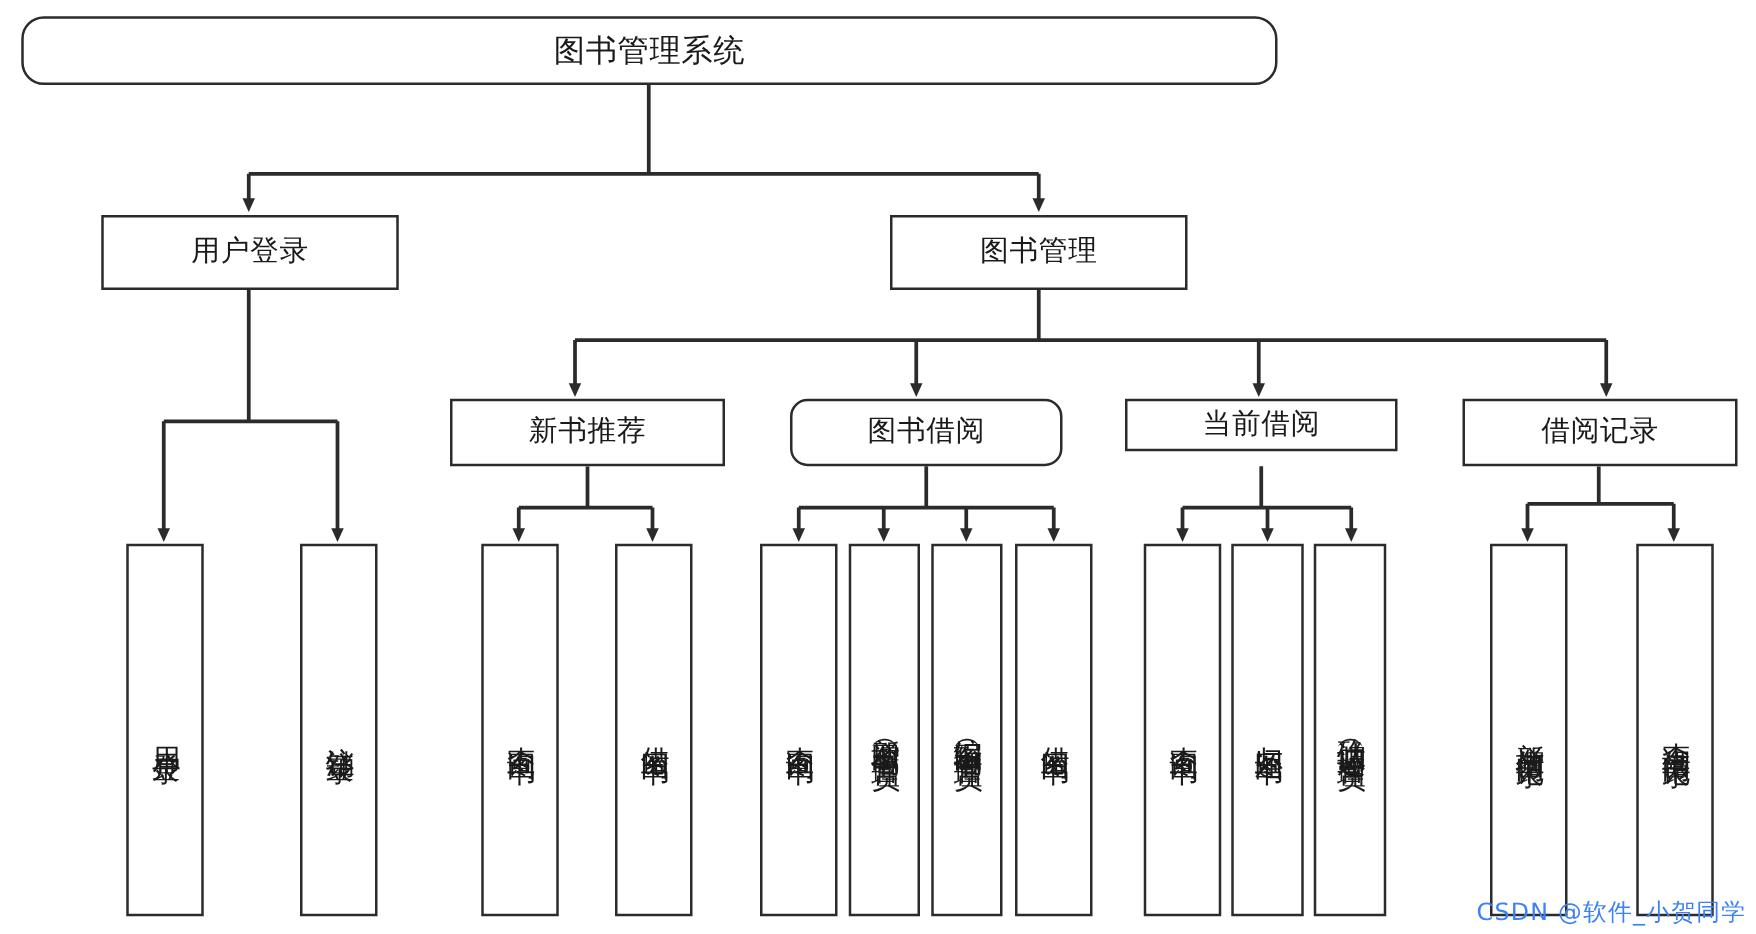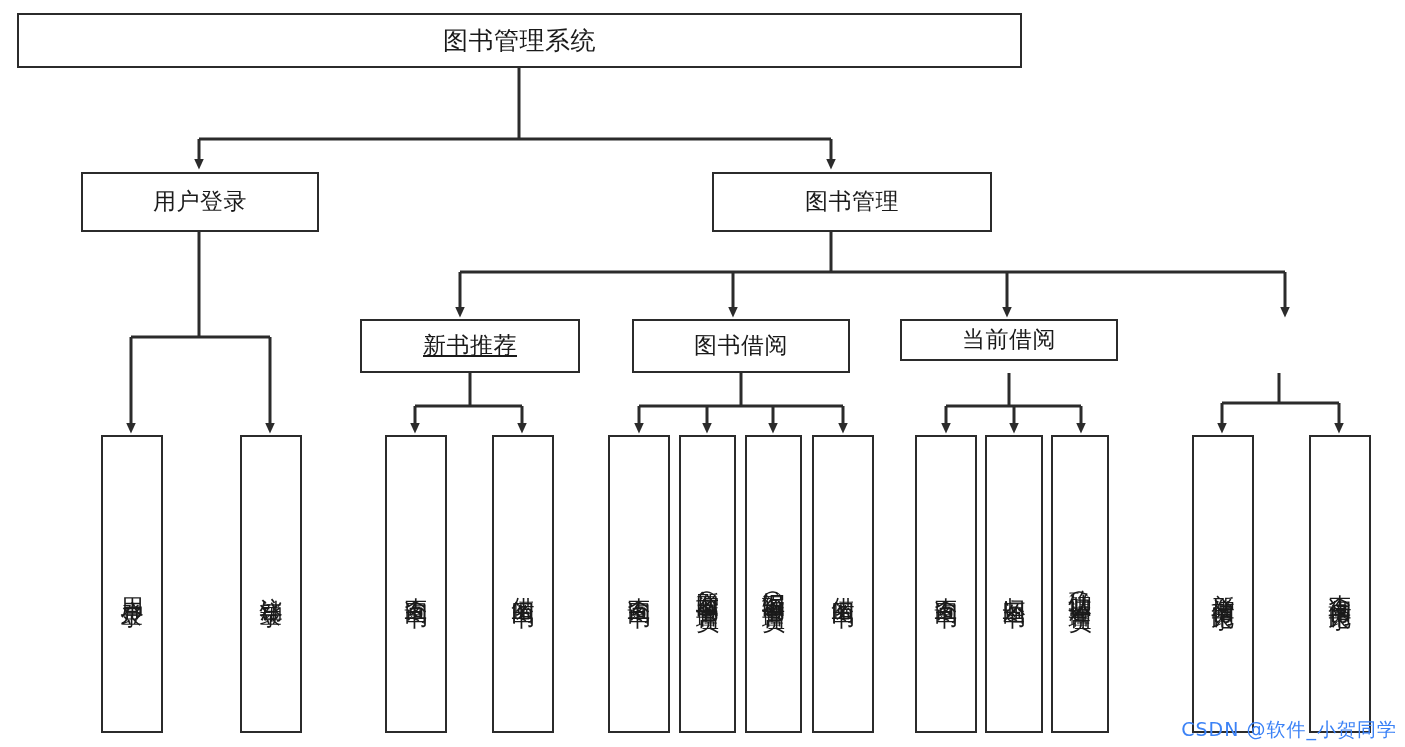--- a/index.html
+++ b/index.html
@@ -27,21 +27,21 @@
   .node {
     position: absolute;
     box-sizing: border-box;
     background: #ffffff;
     border: 2px solid #2b2b2b;
     display: flex;
     align-items: center;
     justify-content: center;
     color: #1a1a1a;
   }
-  .node.root        { font-size: 25px; }
+  .node.root        { font-size: 25px; border-radius: 18px; }
   .node.level1      { font-size: 23px; }
   .node.level2      { font-size: 23px; }
   .node.leaf        { font-size: 23px; }
 
   .node .lbl {
     display: block;
     text-align: center;
     line-height: 1.12;
     letter-spacing: 0.5px;
   }
@@ -122,32 +122,35 @@
     </g>
   </svg>
 
   <div class="node root" style="left:17px; top:13px; width:1005px; height:55px;">
     <span class="lbl">图书管理系统</span>
   </div>
 
   <div class="node level1" style="left:81px; top:172px; width:238px; height:60px;">
     <span class="lbl">用户登录</span>
   </div>
-  <div class="node level1" style="left:712px; top:172px; width:280px; height:60px;">
+  <div class="node level1" style="left:712px; top:172px; width:238px; height:60px;">
     <span class="lbl">图书管理</span>
   </div>
 
-  <div class="node level2" style="left:360px; top:319px; width:220px; height:54px;text-decoration:underline;">
+  <div class="node level2" style="left:360px; top:319px; width:220px; height:54px;">
     <span class="lbl">新书推荐</span>
   </div>
-  <div class="node level2" style="left:632px; top:319px; width:218px; height:54px;">
+  <div class="node level2" style="left:632px; top:319px; width:218px; height:54px;border-radius:14px;">
     <span class="lbl">图书借阅</span>
   </div>
   <div class="node level2" style="left:900px; top:319px; width:218px; height:42px;">
     <span class="lbl">当前借阅</span>
+  </div>
+  <div class="node level2" style="left:1170px; top:319px; width:220px; height:54px;">
+    <span class="lbl">借阅记录</span>
   </div>
 
   <div class="node leaf" style="left:101px; top:435px; width:62px; height:298px;">
     <span class="lbl">用户登录</span>
   </div>
   <div class="node leaf" style="left:240px; top:435px; width:62px; height:298px;">
     <span class="lbl">注销登录</span>
   </div>
 
   <div class="node leaf" style="left:385px; top:435px; width:62px; height:298px;">

